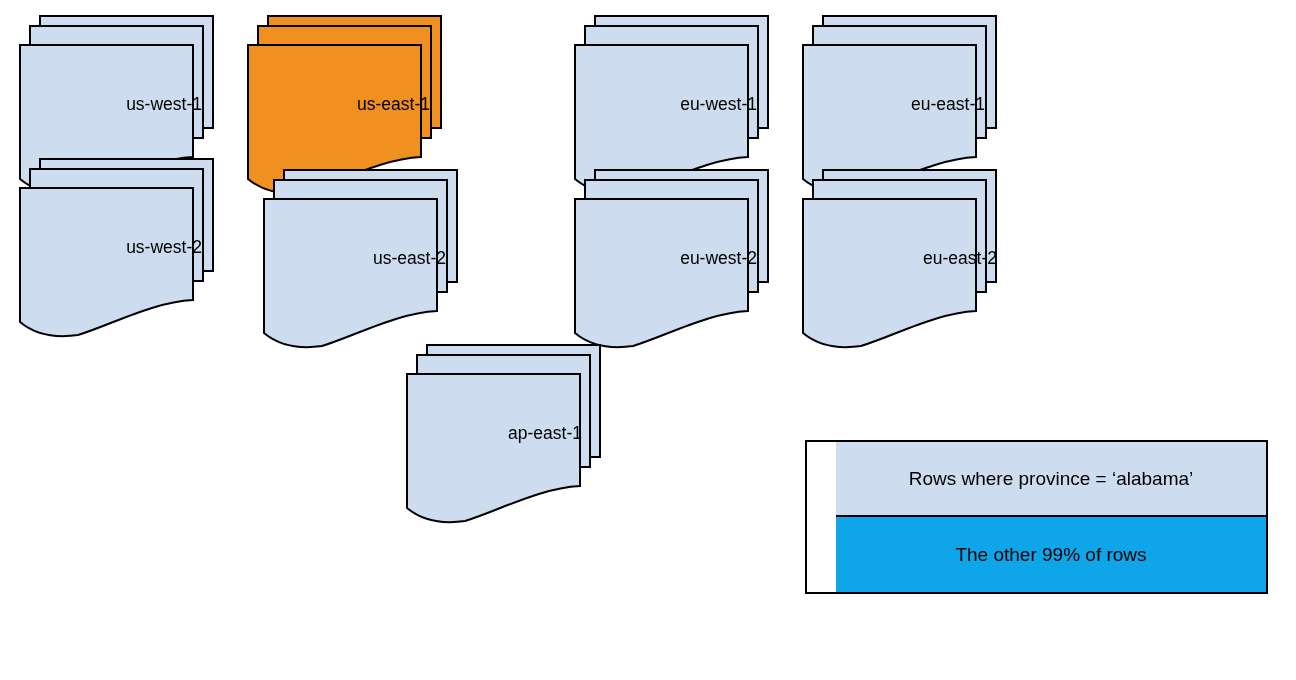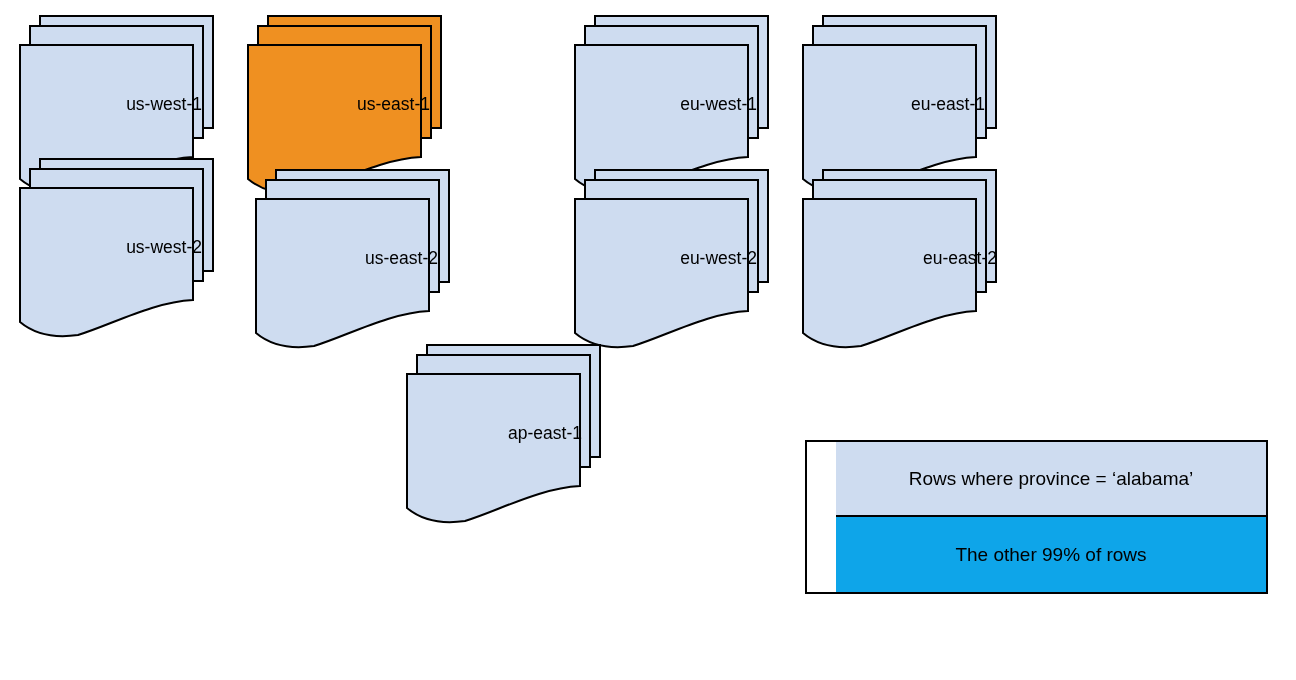--- a/index.html
+++ b/index.html
@@ -95,21 +95,21 @@
       <div class="stack-label" style="top: 78px;">eu-east-1</div>
     </div>
     <div class="doc-stack" style="left: 20px; top: 159px;">
       <svg viewBox="0 0 210 160">
         <path d="M 20 0 L 193 0 L 193 112 L 20 112 Z" fill="#cedcf0" stroke="#000000" stroke-width="2" stroke-linejoin="miter"></path>
         <path d="M 10 10 L 183 10 L 183 122 L 10 122 Z" fill="#cedcf0" stroke="#000000" stroke-width="2" stroke-linejoin="miter"></path>
         <path d="M 0 29 L 173 29 L 173 141 C 133 143, 93 165, 58 176 C 30 180, 12 173, 0 163 Z" fill="#cedcf0" stroke="#000000" stroke-width="2" stroke-linejoin="miter"></path>
       </svg>
       <div class="stack-label" style="top: 78px;">us-west-2</div>
     </div>
-    <div class="doc-stack" style="left: 256px; top: 170px;">
+    <div class="doc-stack" style="left: 264px; top: 170px;">
       <svg viewBox="0 0 210 160">
         <path d="M 20 0 L 193 0 L 193 112 L 20 112 Z" fill="#cedcf0" stroke="#000000" stroke-width="2" stroke-linejoin="miter"></path>
         <path d="M 10 10 L 183 10 L 183 122 L 10 122 Z" fill="#cedcf0" stroke="#000000" stroke-width="2" stroke-linejoin="miter"></path>
         <path d="M 0 29 L 173 29 L 173 141 C 133 143, 93 165, 58 176 C 30 180, 12 173, 0 163 Z" fill="#cedcf0" stroke="#000000" stroke-width="2" stroke-linejoin="miter"></path>
       </svg>
       <div class="stack-label" style="top: 78px;">us-east-2</div>
     </div>
     <div class="doc-stack" style="left: 575px; top: 170px;">
       <svg viewBox="0 0 210 160">
         <path d="M 20 0 L 193 0 L 193 112 L 20 112 Z" fill="#cedcf0" stroke="#000000" stroke-width="2" stroke-linejoin="miter"></path>

